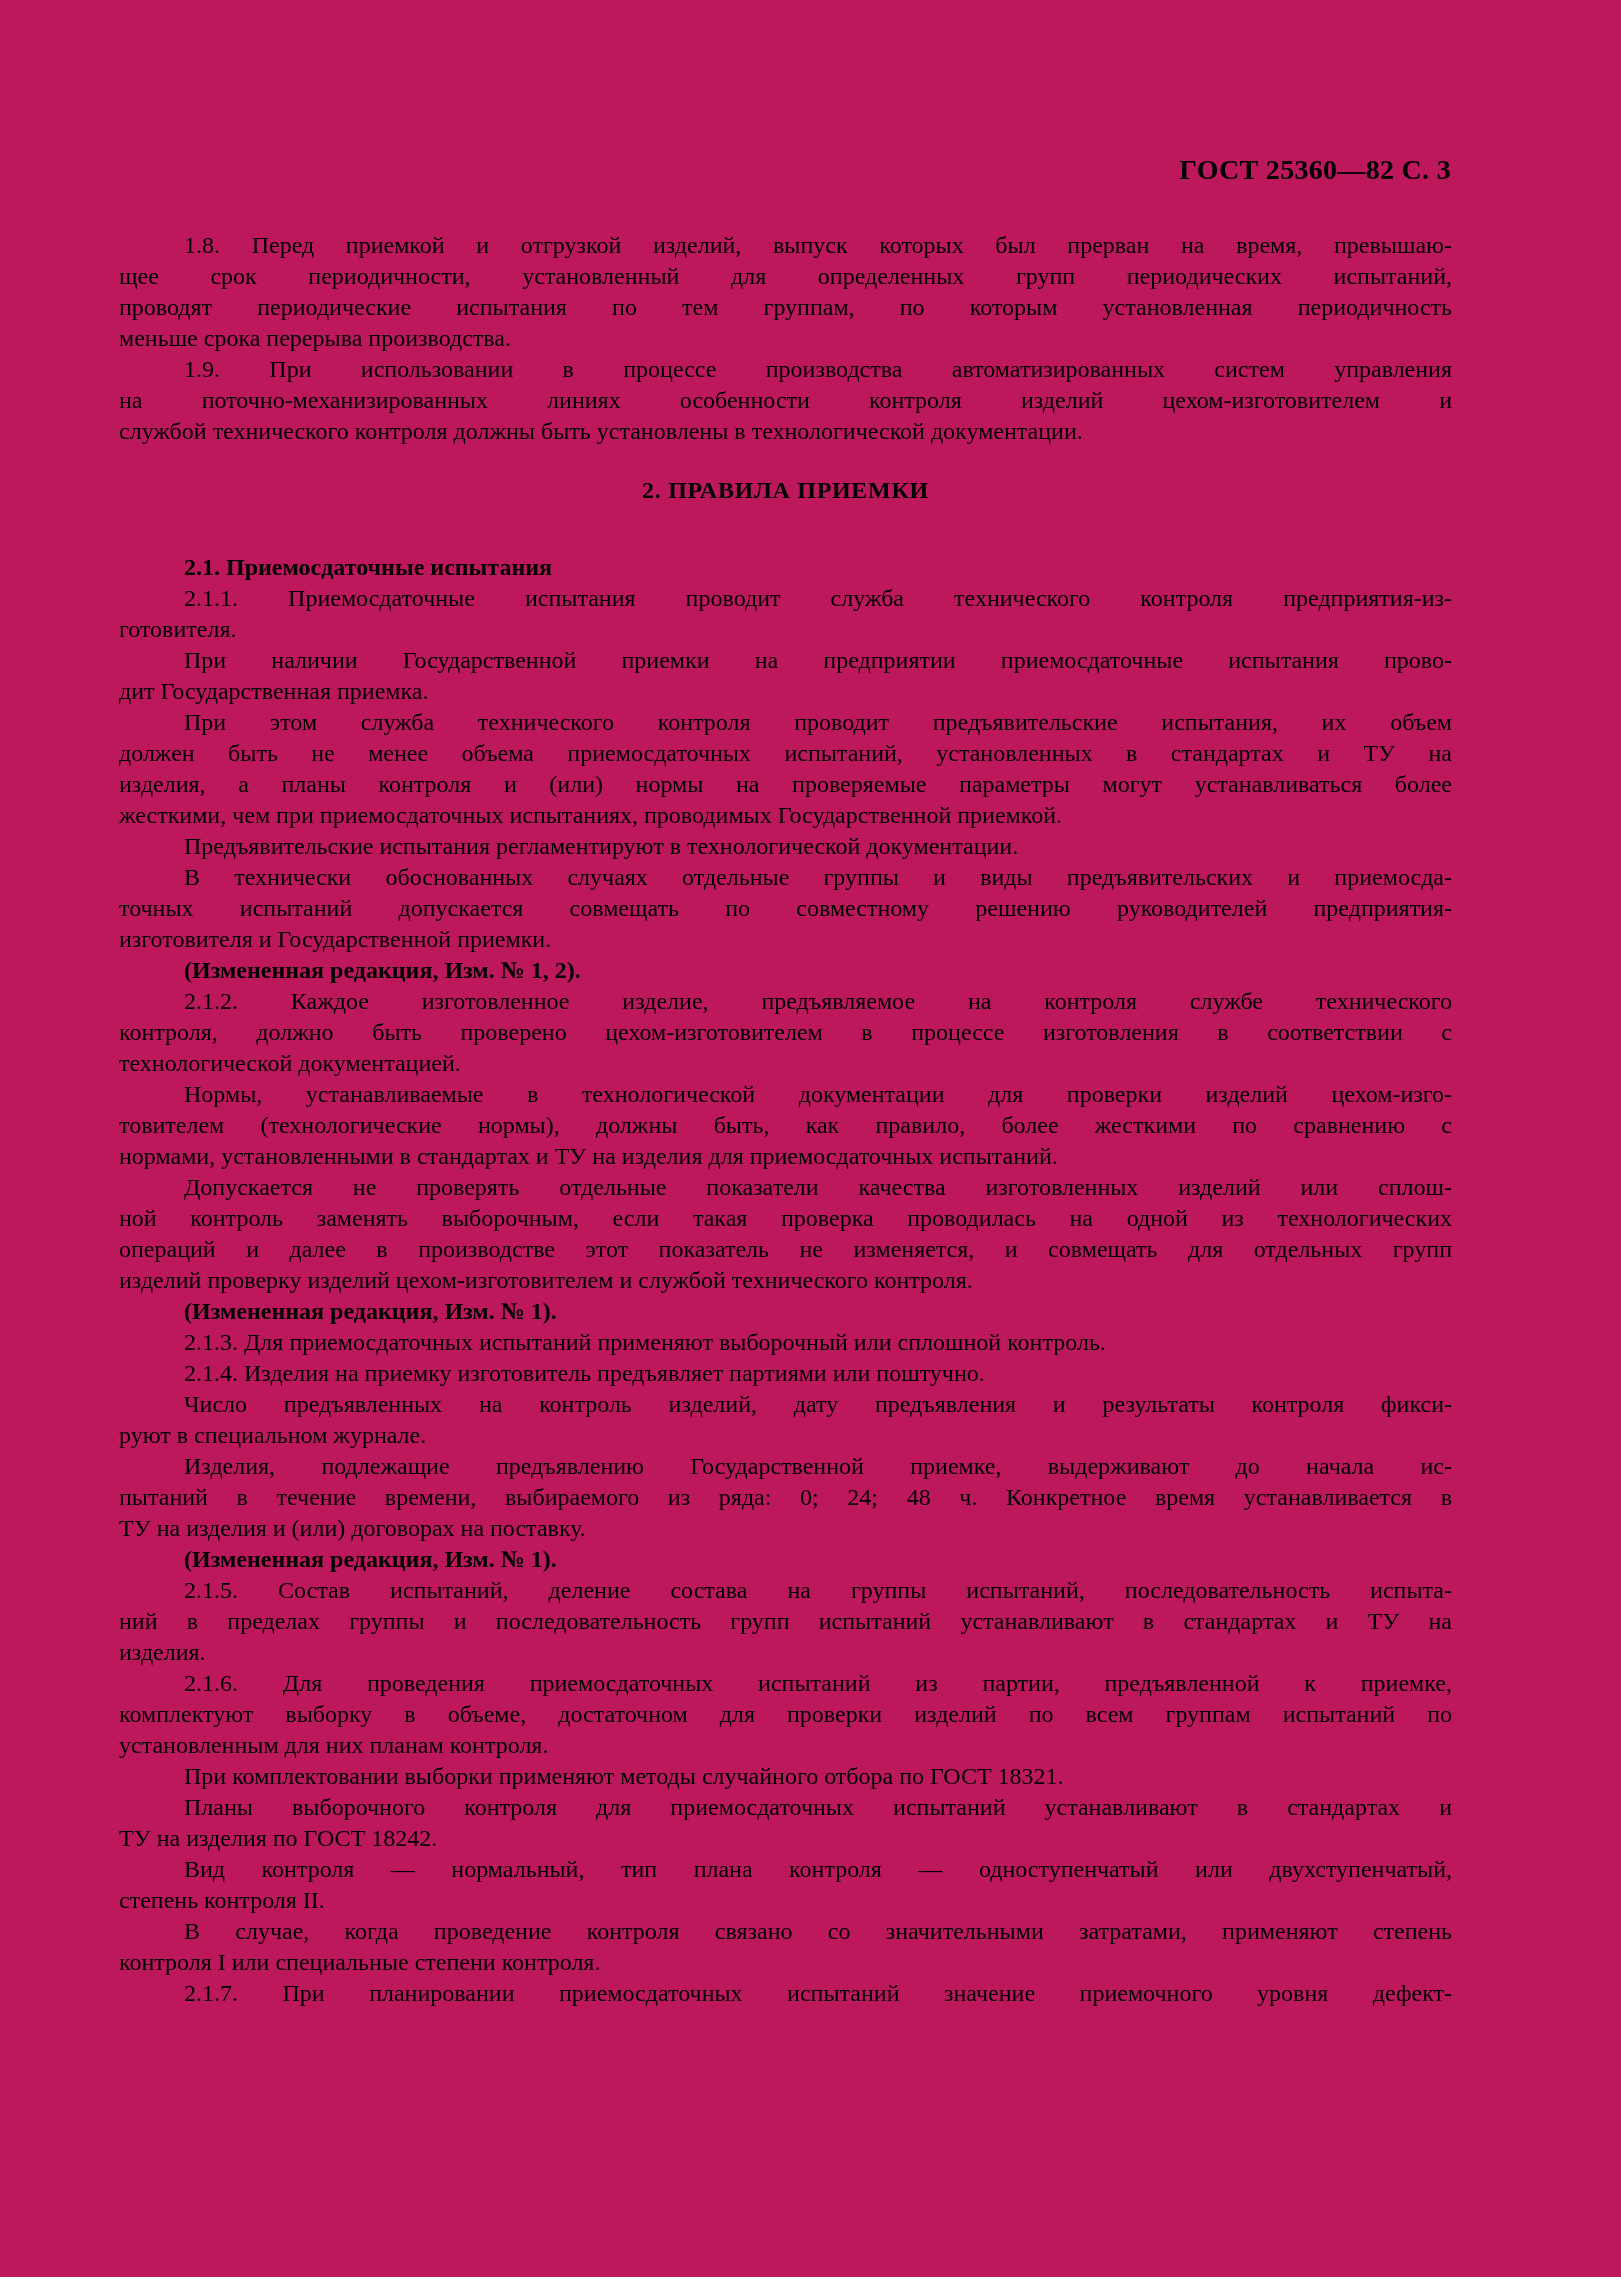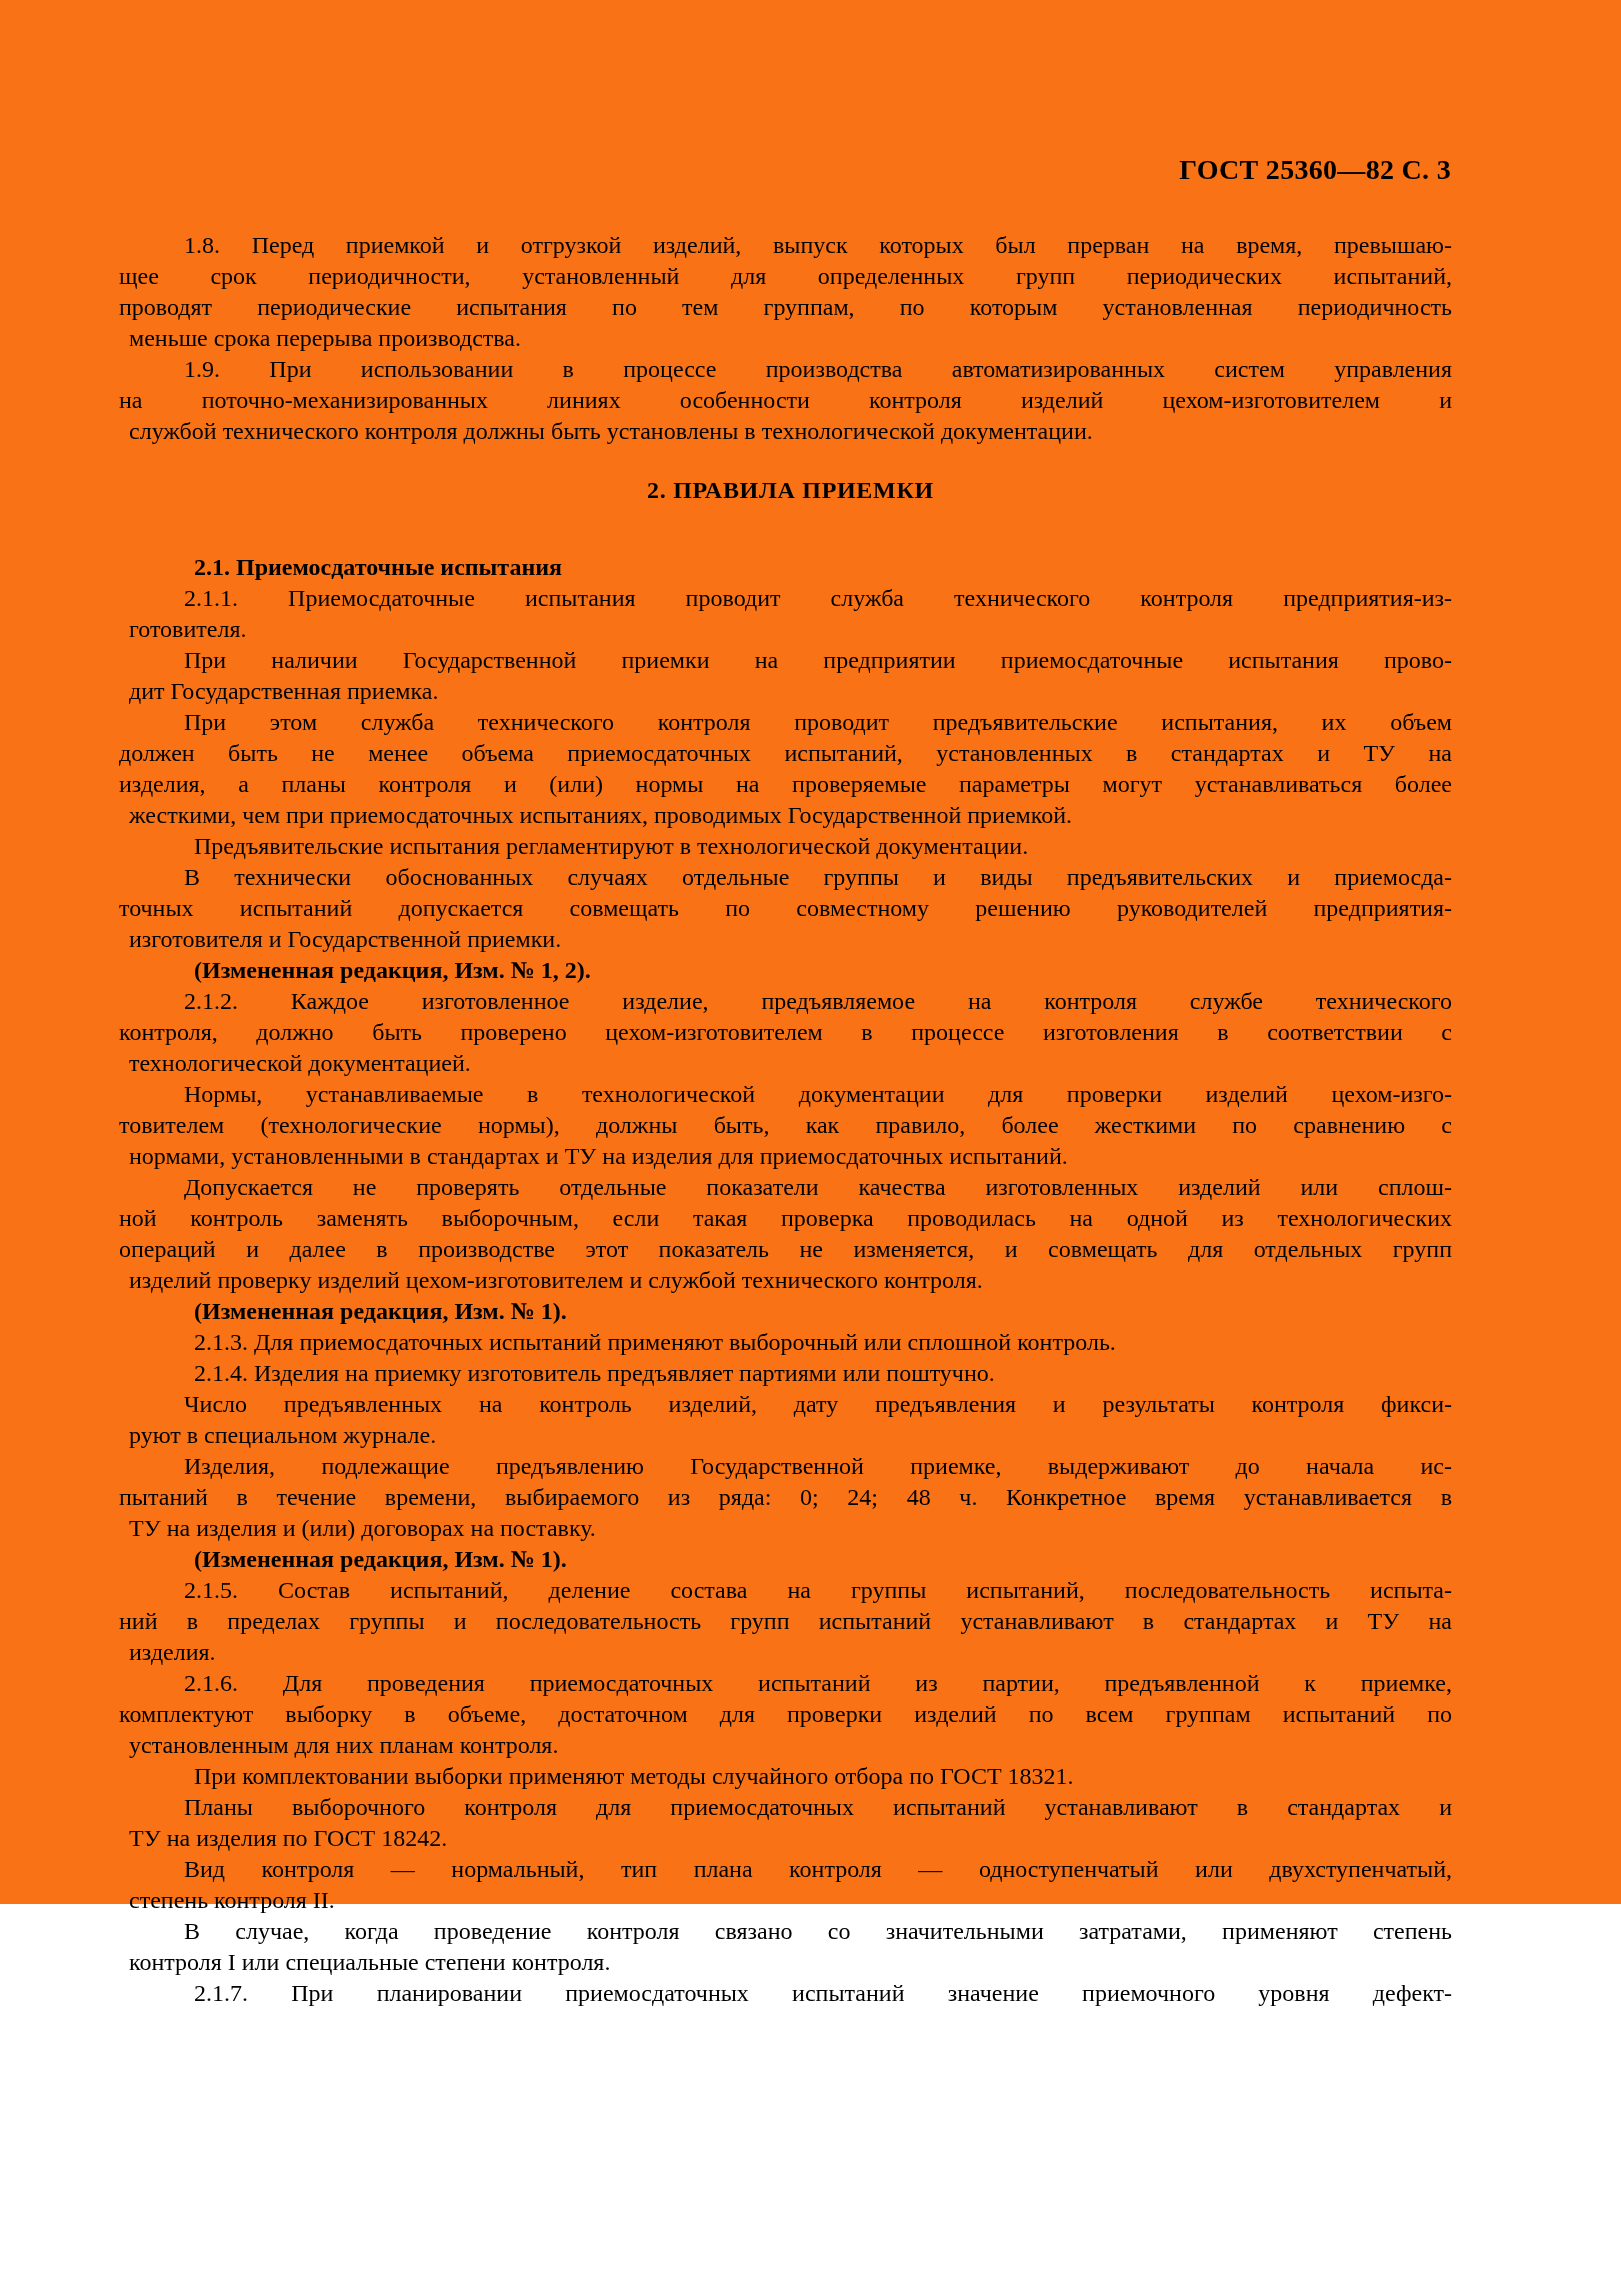--- a/index.html
+++ b/index.html
@@ -10,22 +10,22 @@
   body {
     width: 1621px;
     height: 2295px;
     font-family: "Liberation Serif", "DejaVu Serif", serif;
     color: #000000;
     overflow: hidden;
   }
   .page {
     position: relative;
     width: 1621px;
-    height: 1904px;
-    background: #f97316;
+    height: 2277px;
+    background: #be185d;
   }
   .doc-header {
     position: absolute;
     top: 154px;
     right: 170px;
     font-size: 28px;
     font-weight: 700;
     letter-spacing: 0.3px;
     white-space: nowrap;
   }
@@ -39,21 +39,20 @@
   }
   .para .line {
     text-align: justify;
     text-align-last: justify;
   }
   .para .line.first {
     text-indent: 65px;
   }
   .para .line.last {
     text-align-last: auto;
-    margin-left: 10px;
   }
   .para.cont .line.last {
     text-align-last: justify;
   }
   .para.bold {
     font-weight: 700;
   }
   .para.heading {
     font-weight: 700;
     margin: 27.5px 0 46px 0;

